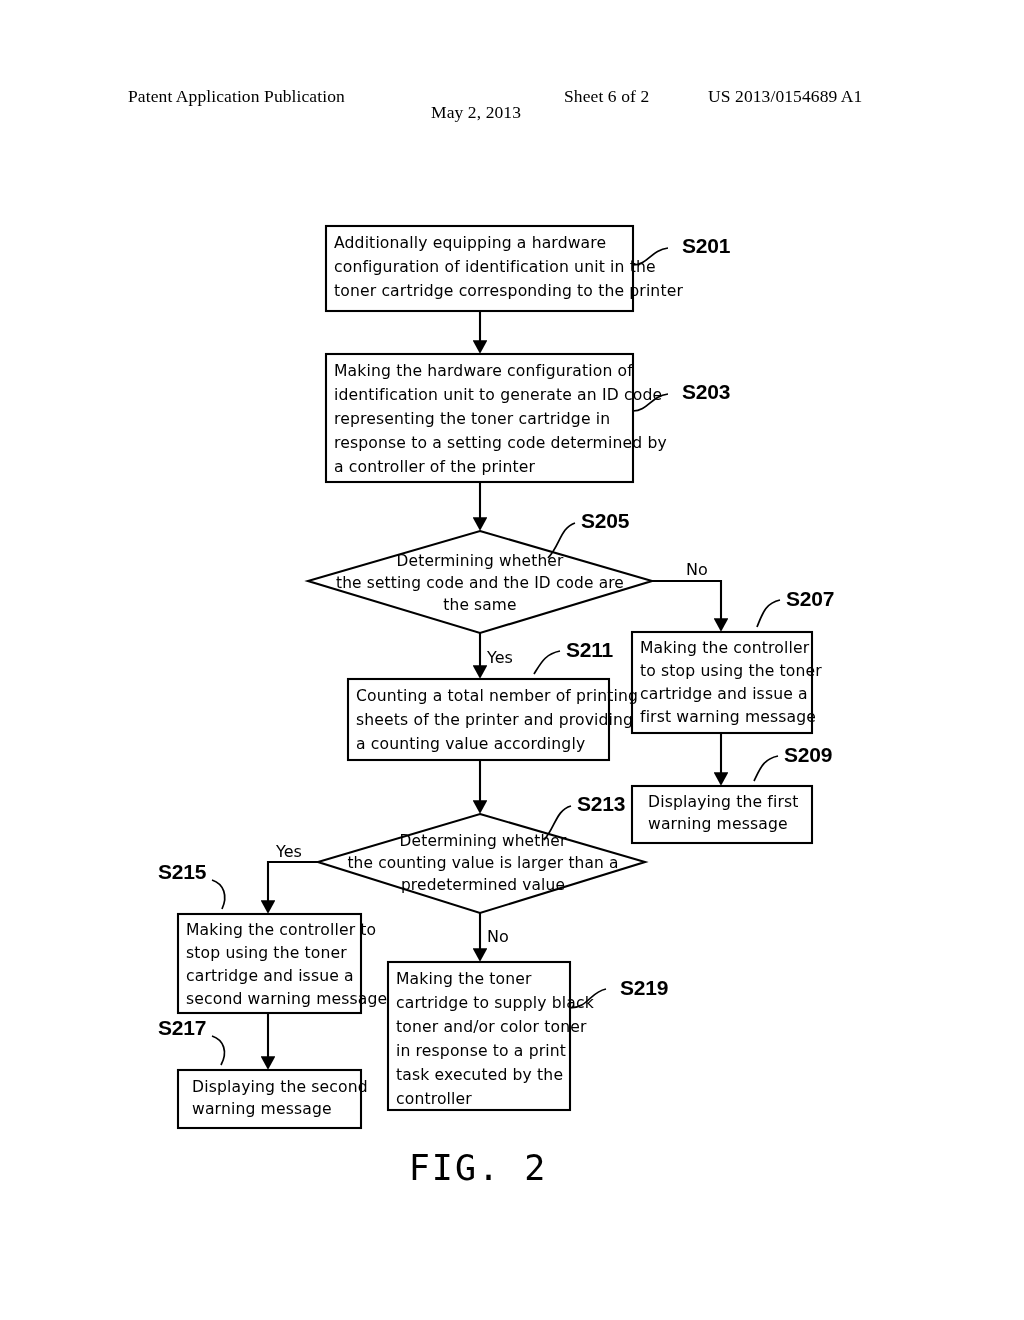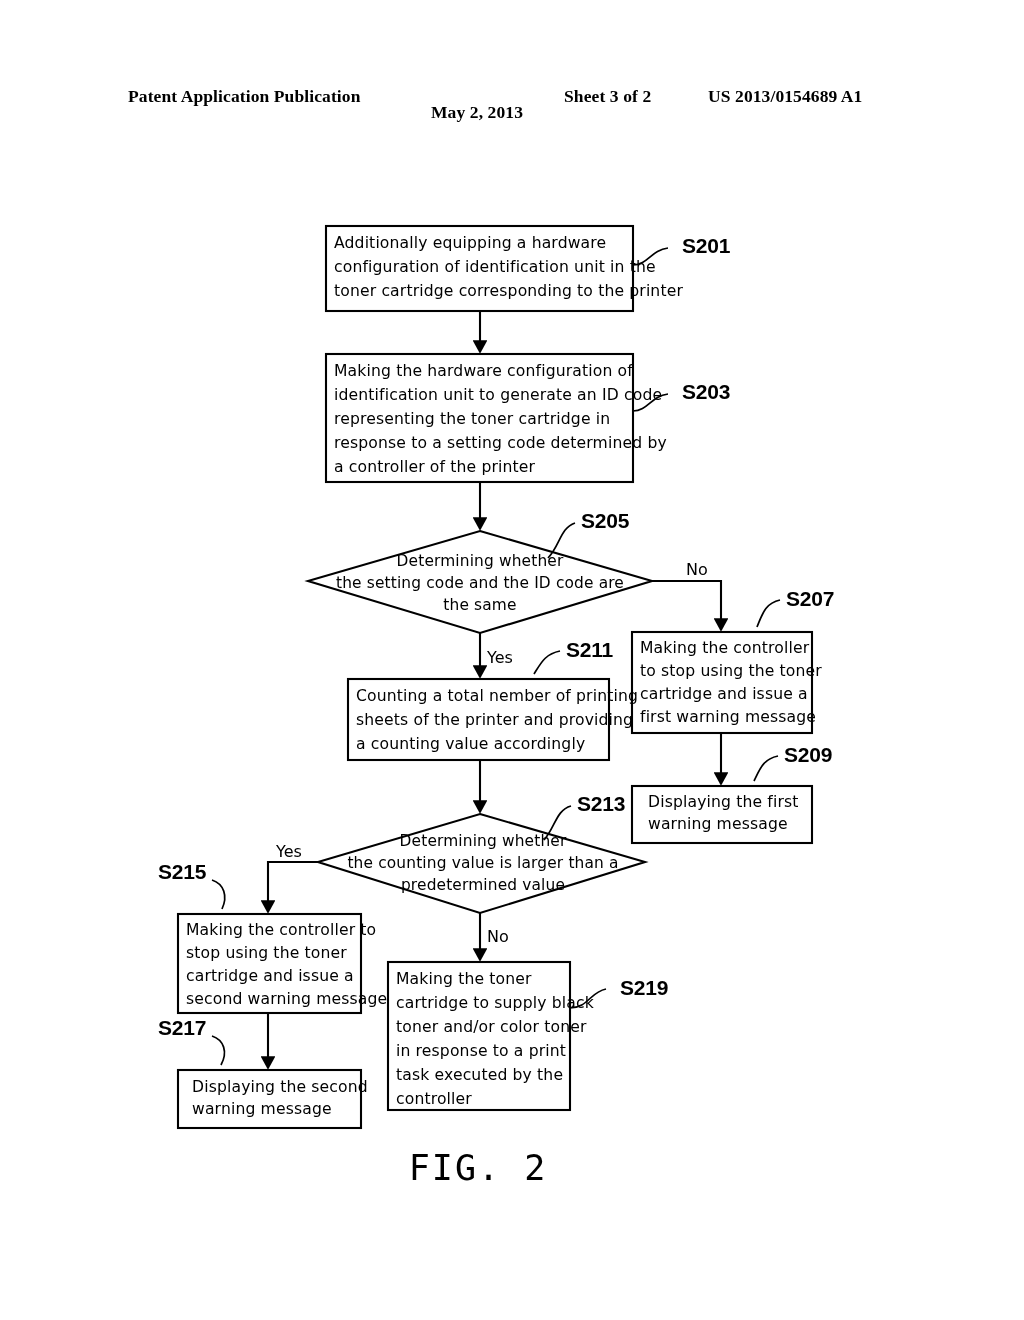--- a/index.html
+++ b/index.html
@@ -21,21 +21,21 @@
     background: #ffffff;
   }
   
   .pub-header {
     position: absolute;
     top: 86px;
     left: 128px;
     width: 768px;
     height: 28px;
     font-family: "Liberation Serif", serif;
-    font-weight: bold;
+    font-weight: normal;
     font-size: 17.5px;
     color: #000;
     letter-spacing: 0.1px;
     white-space: nowrap;
   }
   .pub-header .h-title {
     position: absolute; left: 0; top: 0;
   }
   .pub-header .h-date {
     position: absolute; left: 303px; top: 16px;
@@ -110,21 +110,21 @@
   }
 </style>
 </head>
 <body>
 
 <div class="page">
 
   <div class="pub-header">
     <span class="h-title">Patent Application Publication</span>
     <span class="h-date">May 2, 2013</span>
-    <span class="h-sheet">Sheet 3 of 2</span>
+    <span class="h-sheet">Sheet 6 of 2</span>
     <span class="h-number">US 2013/0154689 A1</span>
   </div>
 
   <div class="figure-wrap">
     <svg class="flow" viewBox="0 0 1024 1320" xmlns="http://www.w3.org/2000/svg">
       <defs>
         <marker id="arrow" viewBox="0 0 12 12" refX="9.5" refY="6" markerWidth="7" markerHeight="7" orient="auto-start-reverse">
           <path d="M 0 0 L 11 6 L 0 12 z" fill="#000000"></path>
         </marker>
       </defs>

